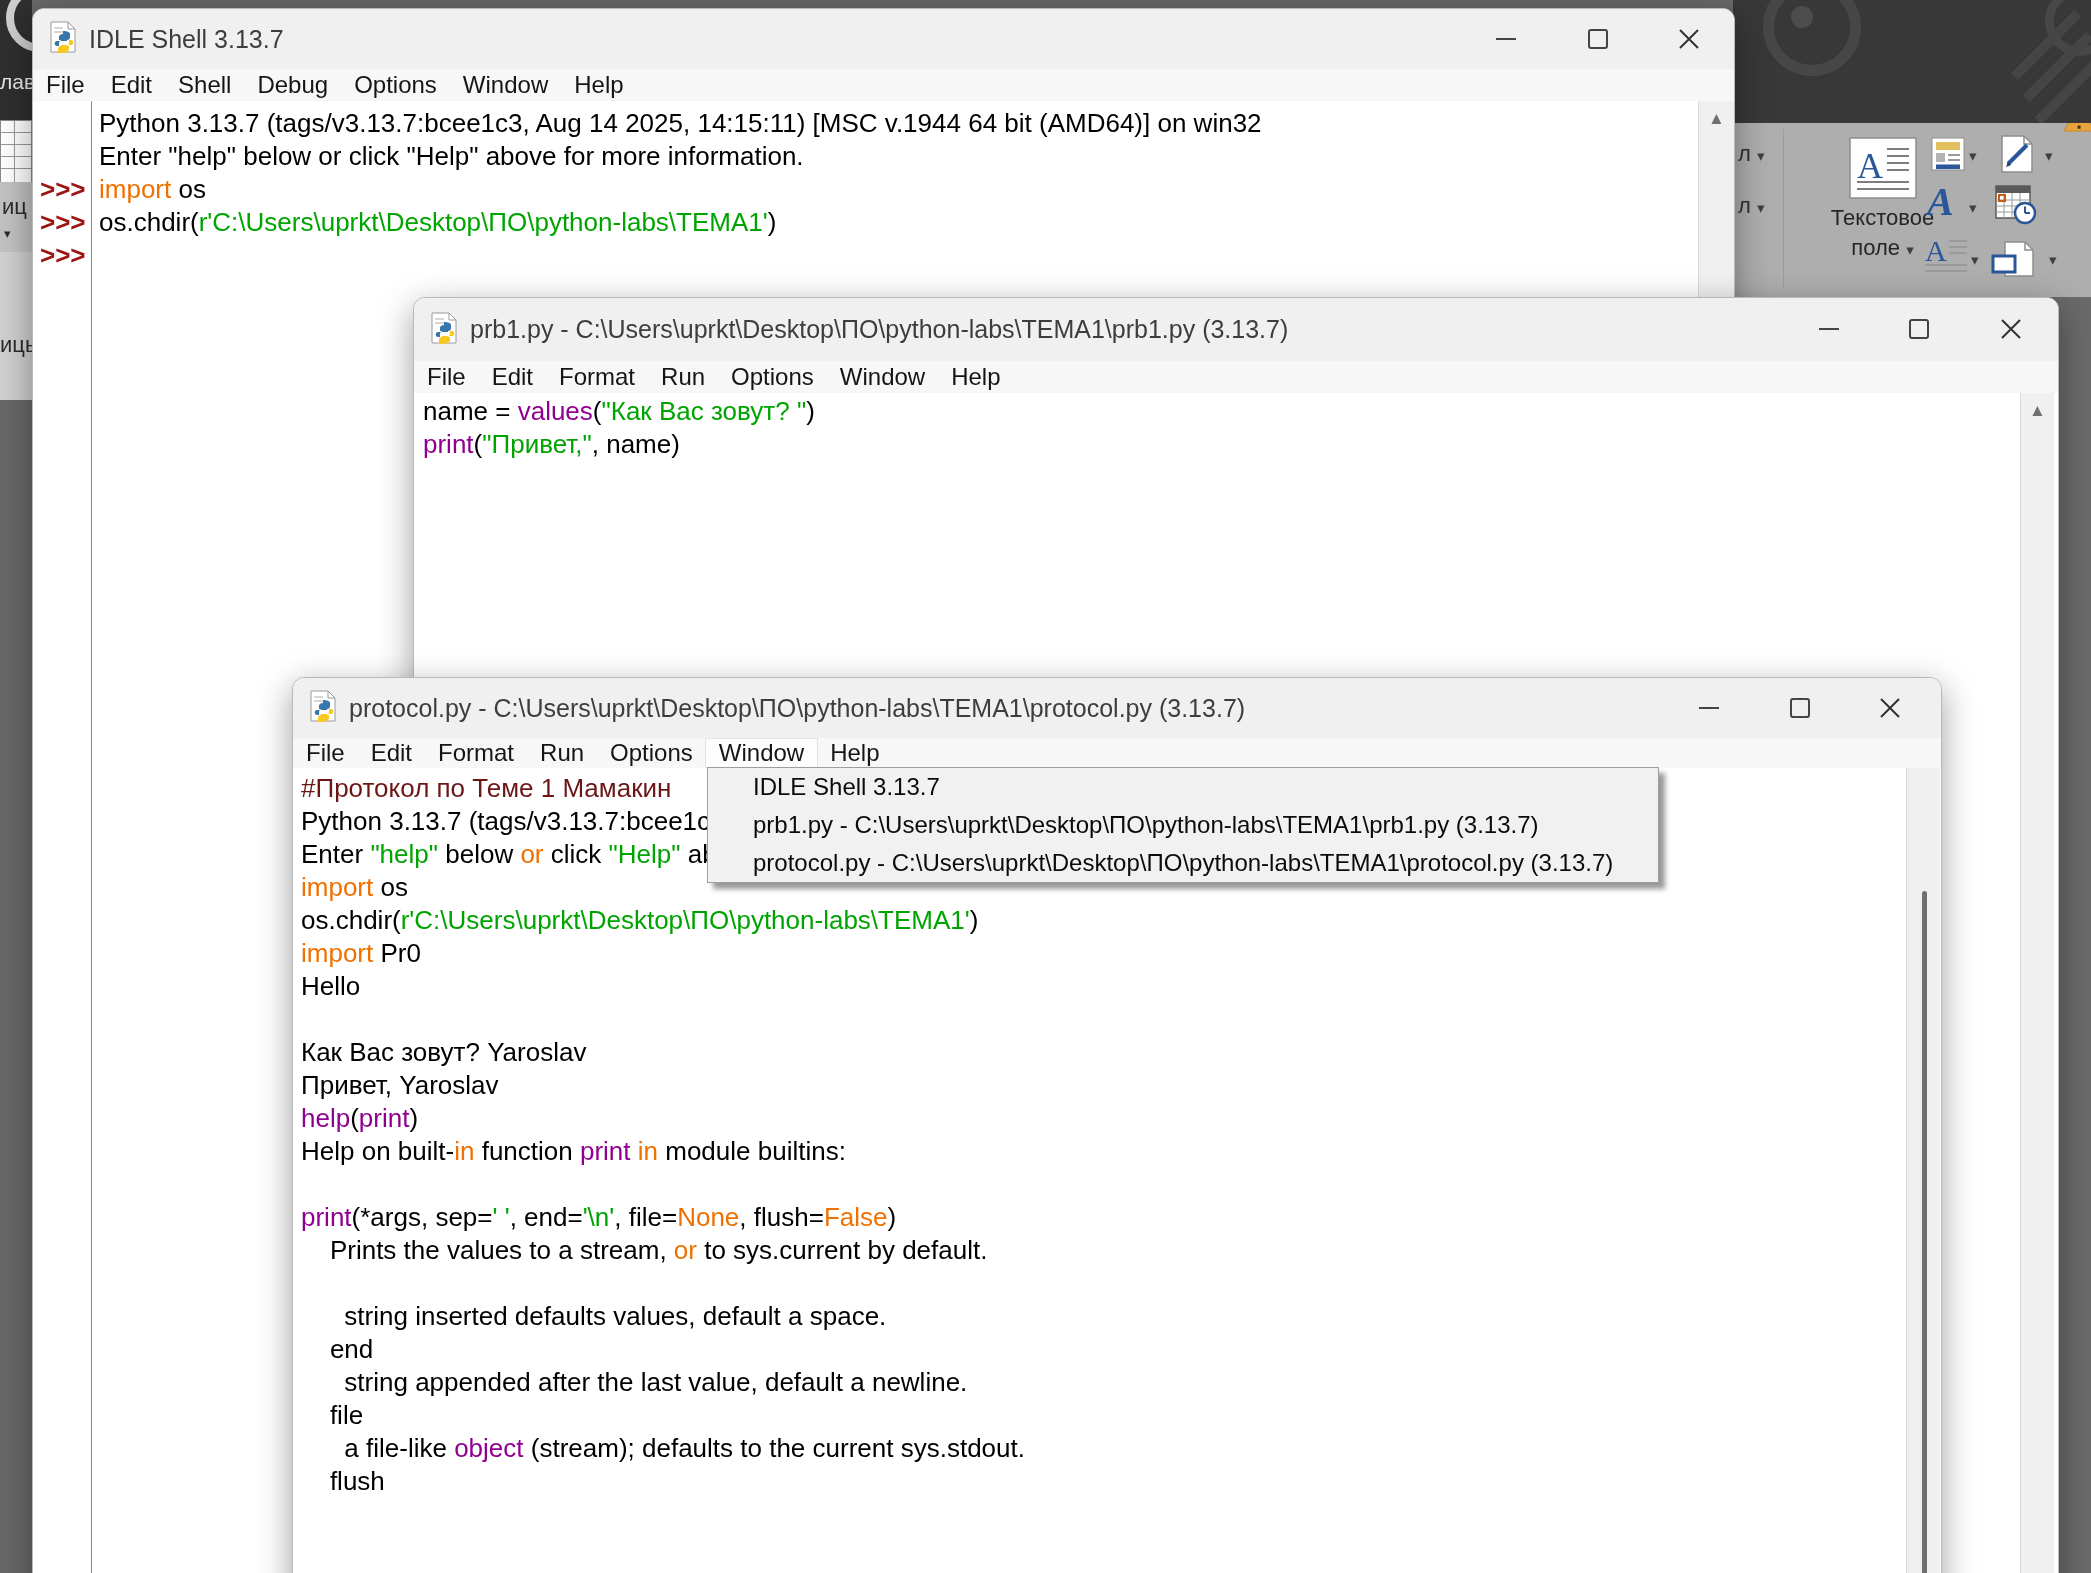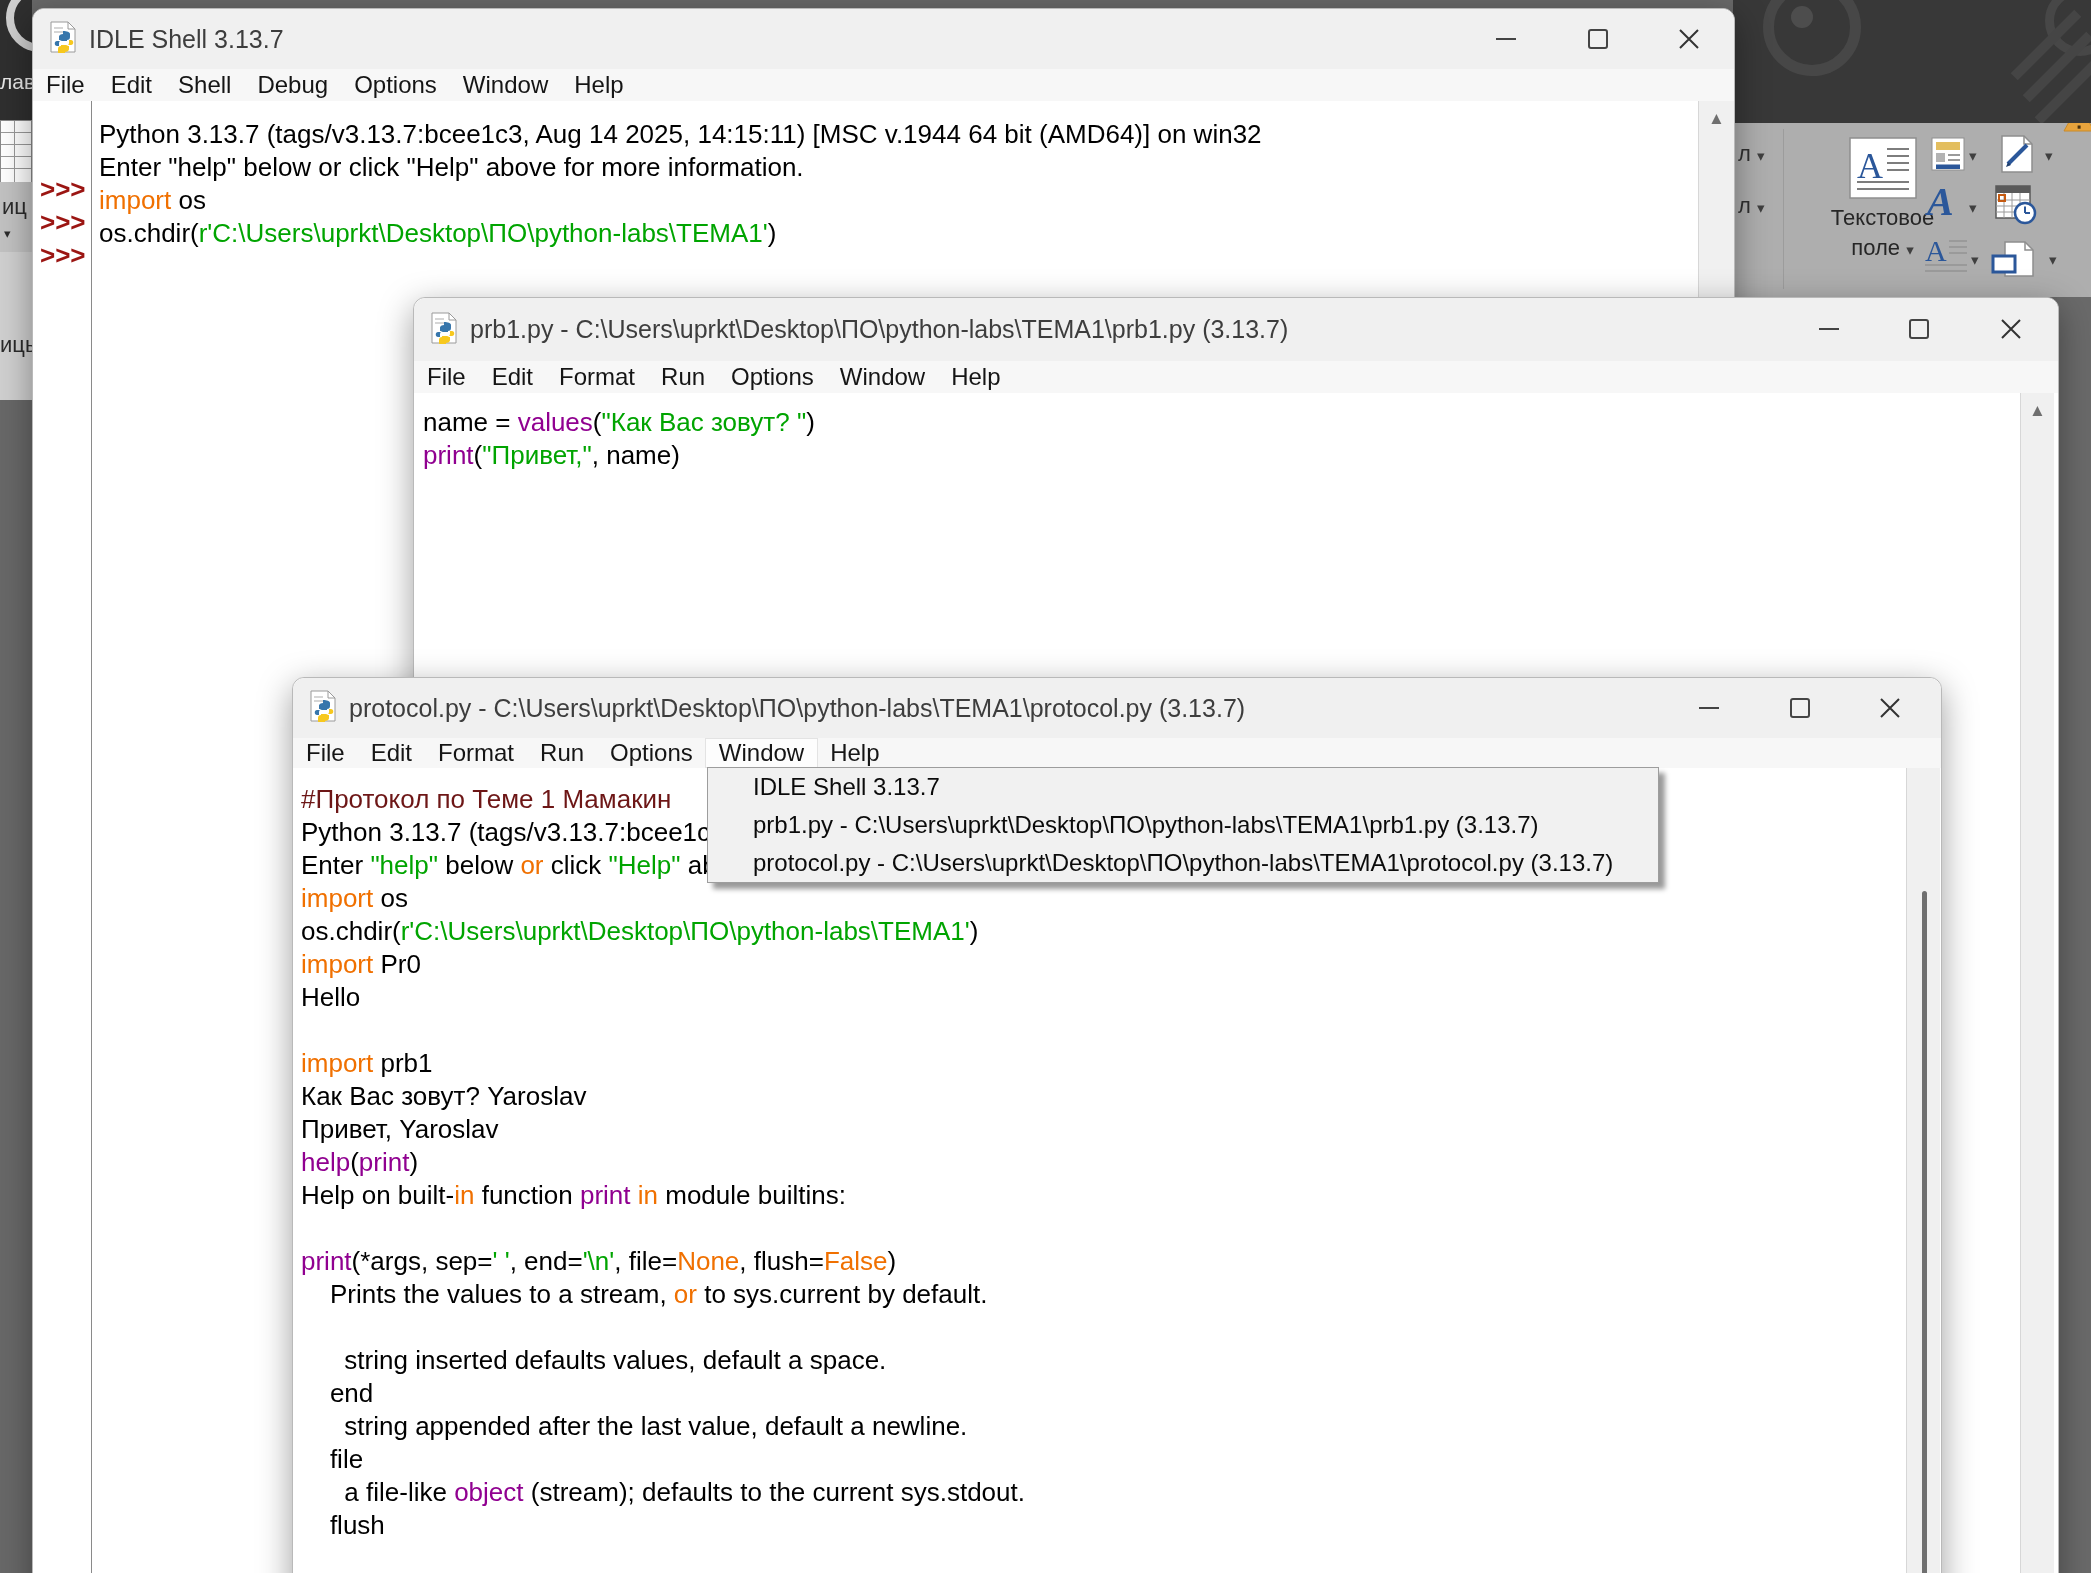--- a/index.html
+++ b/index.html
@@ -16,21 +16,21 @@
   .titlebar .ticon{margin-left:16px;flex:0 0 auto;}
   .titlebar .ttext{margin-left:12px;font-size:25px;color:#3d3d3d;white-space:nowrap;}
   .ctrl{position:absolute;width:30px;height:30px;display:flex;align-items:center;justify-content:center;}
   .ctrl svg{display:block;}
   .menubar{position:absolute;left:0;right:0;background:#f7f7f7;display:flex;align-items:center;
        border-bottom:1px solid #a6a6a6;}
   .mi{font-size:24px;color:#151515;padding:0 13px;white-space:nowrap;}
   .mi.open{background:#fdfdfd;box-shadow:0 0 0 1px #e3e3e3;}
   .body{position:absolute;left:0;right:0;bottom:0;background:#fff;overflow:hidden;}
   .editor{position:absolute;top:0;bottom:0;left:0;overflow:hidden;background:#fff;}
-  .lines{position:absolute;left:0;right:0;top:0;margin-top:11px;}
+  .lines{position:absolute;left:0;right:0;top:0;}
   .cl{height:33px;line-height:33px;font-size:26px;white-space:pre;color:#000;}
   .tk-t{color:#000;} .tk-k{color:#f07000;} .tk-b{color:#900090;}
   .tk-s{color:#00a400;} .tk-c{color:#6d1616;}
   .scroll{position:absolute;top:0;bottom:0;background:#f0f0f0;border-left:1px solid #d7d7d7;}
   .scroll .up{position:absolute;top:8px;left:0;right:0;text-align:center;color:#6f6f6f;font-size:17px;}
   
   .gutter{position:absolute;left:0;top:0;bottom:0;width:58px;background:#fff;border-right:1px solid #8a8a8a;}
   .prompt{position:absolute;left:7px;font-size:26px;font-weight:700;color:#9b1512;height:33px;line-height:33px;}
   
   .dropdown{position:absolute;left:707px;top:767px;width:950px;height:114px;background:#f1f1f1;
@@ -350,21 +350,20 @@
     <div class="editor" style="left:0;width:1613px;">
       <div class="lines" style="padding:4px 0 0 8px;">
         <div class="cl"><span class="tk-c">#Протокол по Теме 1 Мамакин</span></div>
         <div class="cl"><span class="tk-t">Python 3.13.7 (tags/v3.13.7:bcee1c3, Aug 14 2025, 14:15:11) [MSC v.1944 64 bit (AMD64)] on win32</span></div>
         <div class="cl"><span class="tk-t">Enter </span><span class="tk-s">"help"</span><span class="tk-t"> below </span><span class="tk-k">or</span><span class="tk-t"> click </span><span class="tk-s">"Help"</span><span class="tk-t"> above for more information.</span></div>
         <div class="cl"><span class="tk-k">import</span><span class="tk-t"> os</span></div>
         <div class="cl"><span class="tk-t">os.chdir(</span><span class="tk-s">r'C:\Users\uprkt\Desktop\ПО\python-labs\ТЕМА1'</span><span class="tk-t">)</span></div>
         <div class="cl"><span class="tk-k">import</span><span class="tk-t"> Pr0</span></div>
         <div class="cl"><span class="tk-t">Hello</span></div>
         <div class="cl"></div>
-        <div class="cl"><span class="tk-k">import</span><span class="tk-t"> prb1</span></div>
         <div class="cl"><span class="tk-t">Как Вас зовут? Yaroslav</span></div>
         <div class="cl"><span class="tk-t">Привет, Yaroslav</span></div>
         <div class="cl"><span class="tk-b">help</span><span class="tk-t">(</span><span class="tk-b">print</span><span class="tk-t">)</span></div>
         <div class="cl"><span class="tk-t">Help on built-</span><span class="tk-k">in</span><span class="tk-t"> function </span><span class="tk-b">print</span><span class="tk-t"> </span><span class="tk-k">in</span><span class="tk-t"> module builtins:</span></div>
         <div class="cl"></div>
         <div class="cl"><span class="tk-b">print</span><span class="tk-t">(*args, sep=</span><span class="tk-s">' '</span><span class="tk-t">, end=</span><span class="tk-s">'\n'</span><span class="tk-t">, file=</span><span class="tk-k">None</span><span class="tk-t">, flush=</span><span class="tk-k">False</span><span class="tk-t">)</span></div>
         <div class="cl"><span class="tk-t">    Prints the values to a stream, </span><span class="tk-k">or</span><span class="tk-t"> to sys.current by default.</span></div>
         <div class="cl"></div>
         <div class="cl"><span class="tk-t">      string inserted defaults values, default a space.</span></div>
         <div class="cl"><span class="tk-t">    end</span></div>

